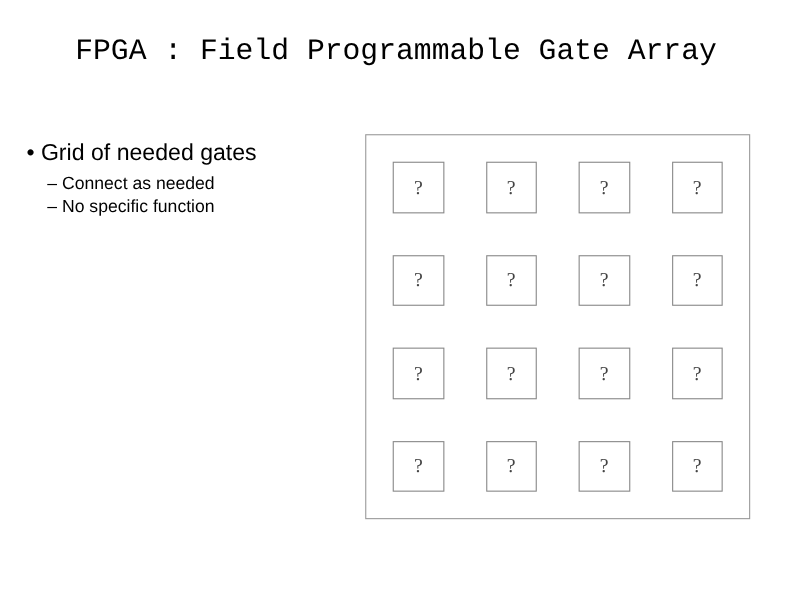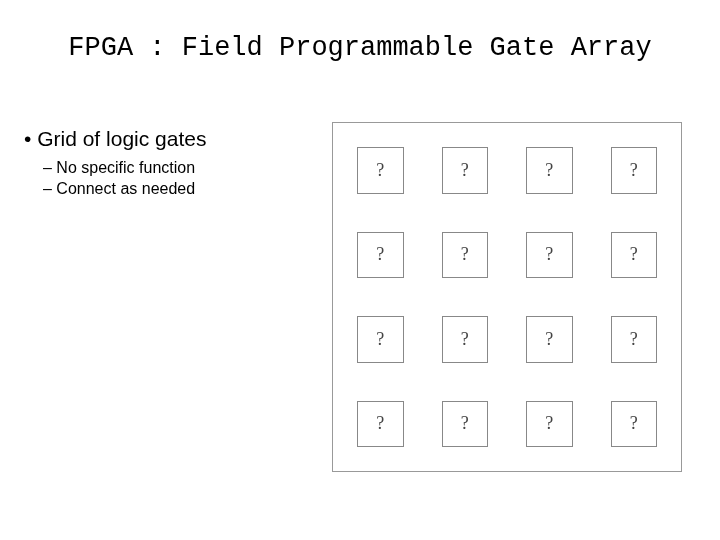--- a/index.html
+++ b/index.html
@@ -72,25 +72,25 @@
       font-size: 18px;
       color: #444444;
       font-family: "Times New Roman", serif;
     }
   </style>
 </head>
 <body>
 
 <h1 class="title">FPGA : Field Programmable Gate Array</h1>
 
-<div class="bullet-main">Grid of logic gates</div>
+<div class="bullet-main">Grid of needed gates</div>
 
 <div class="sub-bullets">
+  <div class="sub-bullet">Connect as needed</div>
   <div class="sub-bullet">No specific function</div>
-  <div class="sub-bullet">Connect as needed</div>
 </div>
 
 <div class="grid-frame">
   <div class="grid">
     <div class="cell">?</div>
     <div class="cell">?</div>
     <div class="cell">?</div>
     <div class="cell">?</div>
     <div class="cell">?</div>
     <div class="cell">?</div>

